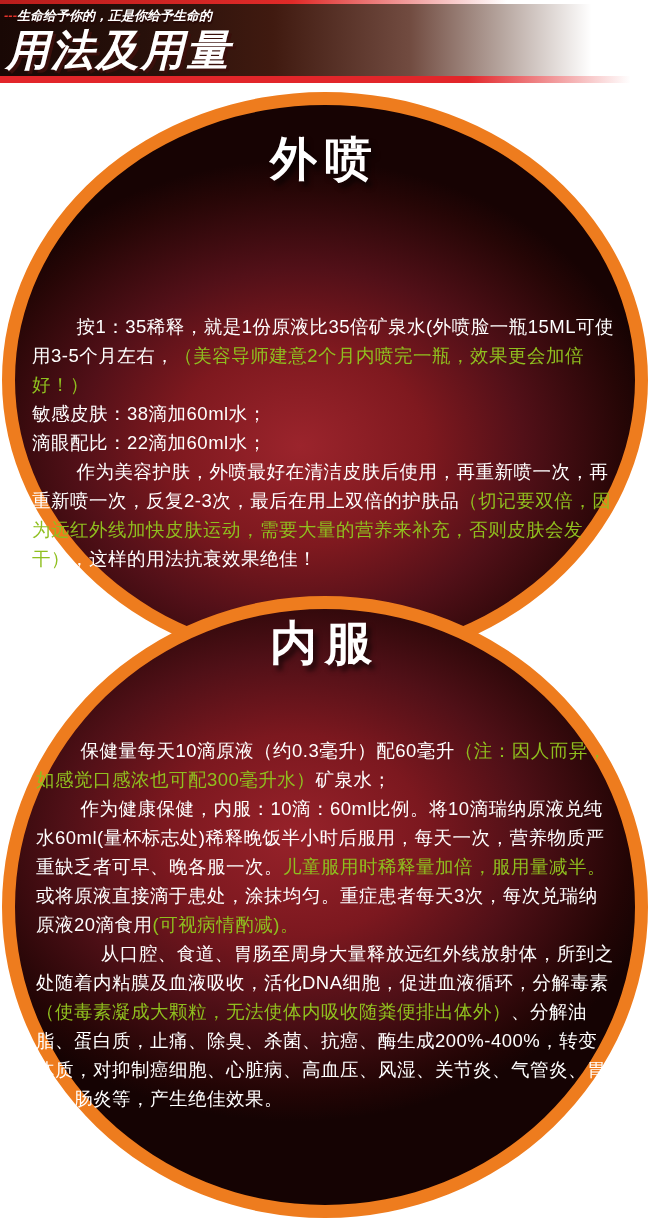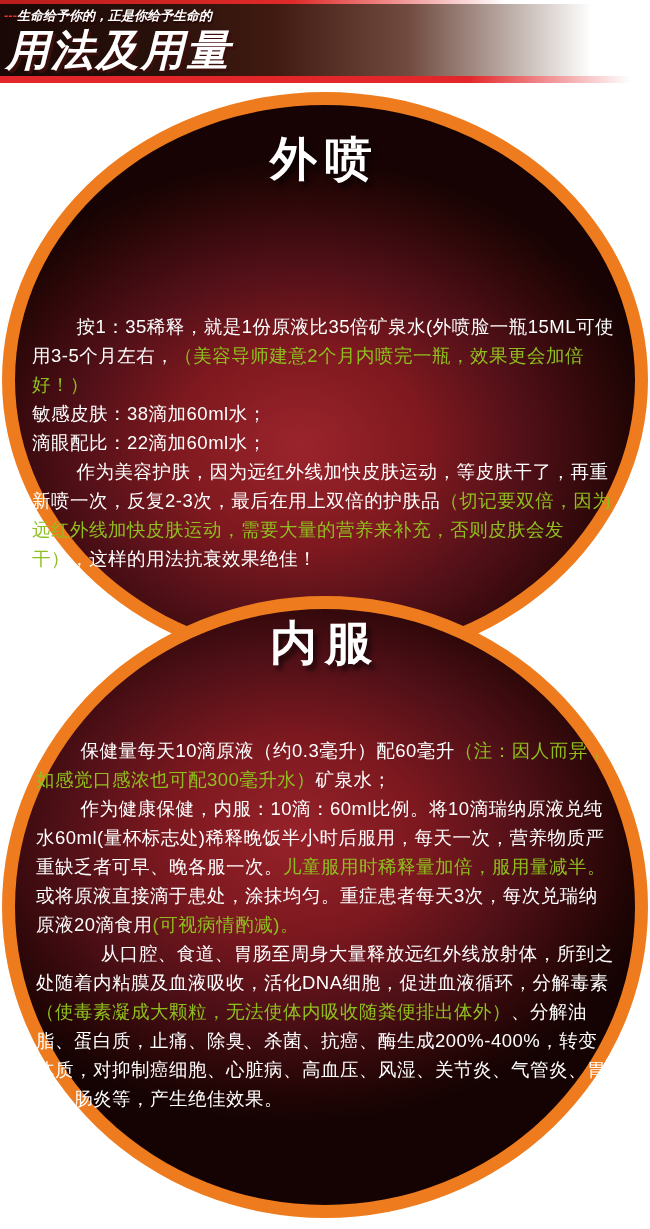--- a/index.html
+++ b/index.html
@@ -75,21 +75,21 @@
 
   <div class="circle circle1"></div>
   <div class="circle circle2"></div>
 
   <div class="ctitle t1">外喷</div>
 
   <div class="ctext text1">
     <p class="ind25"><span>按1：35稀释，就是1份原液比35倍矿泉水(外喷脸一瓶15ML可使用3-5个月左右，</span><span class="green">（美容导师建意2个月内喷完一瓶，效果更会加倍好！）</span></p>
     <p>敏感皮肤：38滴加60ml水；</p>
     <p>滴眼配比：22滴加60ml水；</p>
-    <p class="ind25"><span>作为美容护肤，因为远红外线加快皮肤运动，等皮肤干了，再重新喷一次，反复2-3次，最后在用上双倍的护肤品</span><span class="green">（切记要双倍，因为远红外线加快皮肤运动，需要大量的营养来补充，否则皮肤会发干）</span><span>，这样的用法抗衰效果绝佳！</span></p>
+    <p class="ind25"><span>作为美容护肤，外喷最好在清洁皮肤后使用，再重新喷一次，再重新喷一次，反复2-3次，最后在用上双倍的护肤品</span><span class="green">（切记要双倍，因为远红外线加快皮肤运动，需要大量的营养来补充，否则皮肤会发干）</span><span>，这样的用法抗衰效果绝佳！</span></p>
   </div>
 
   <div class="ctitle t2">内服</div>
 
   <div class="ctext text2">
     <p class="ind25"><span>保健量每天10滴原液（约0.3毫升）配60毫升</span><span class="green">（注：因人而异，如感觉口感浓也可配300毫升水）</span><span>矿泉水；</span></p>
     <p class="ind25"><span>作为健康保健，内服：10滴：60ml比例。将10滴瑞纳原液兑纯水60ml(量杯标志处)稀释晚饭半小时后服用，每天一次，营养物质严重缺乏者可早、晚各服一次。</span><span class="green">儿童服用时稀释量加倍，服用量减半。</span><span>或将原液直接滴于患处，涂抹均匀。重症患者每天3次，每次兑瑞纳原液20滴食用</span><span class="green">(可视病情酌减)。</span></p>
     <p class="ind35"><span>从口腔、食道、胃肠至周身大量释放远红外线放射体，所到之处随着内粘膜及血液吸收，活化DNA细胞，促进血液循环，分解毒素</span><span class="green">（使毒素凝成大颗粒，无法使体内吸收随粪便排出体外）</span><span>、分解油脂、蛋白质，止痛、除臭、杀菌、抗癌、酶生成200%-400%，转变体质，对抑制癌细胞、心脏病、高血压、风湿、关节炎、气管炎、胃炎、肠炎等，产生绝佳效果。</span></p>
   </div>
 

